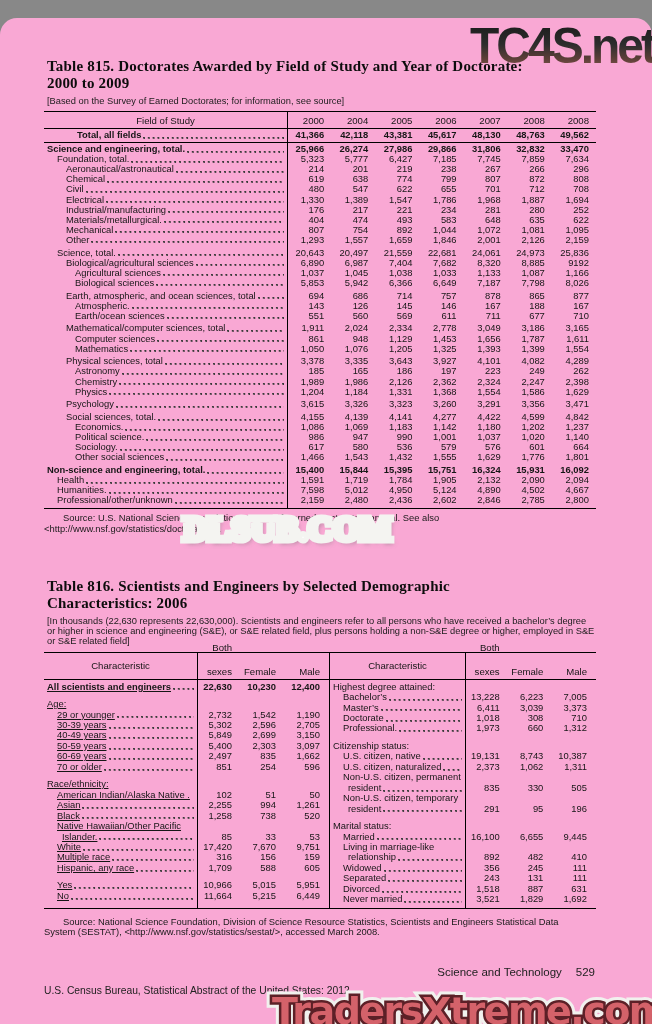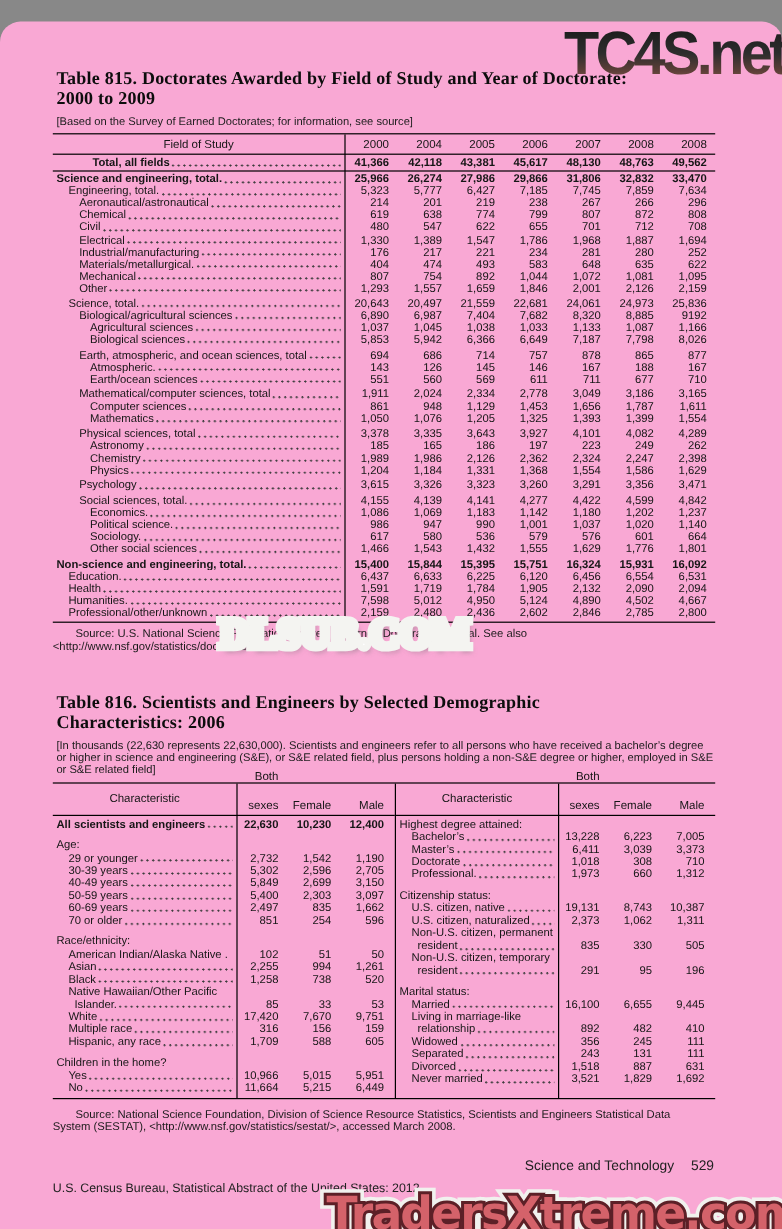--- a/index.html
+++ b/index.html
@@ -46,21 +46,21 @@
   .t815-tbl .lab { flex:0 0 243px; width:243px; }
   .hd815 { display:flex; border-bottom:1px solid #000; padding:2.5px 0 2px 0; font-size:9.6px; }
   .hd815 .hlabel { flex:0 0 243px; text-align:center; }
   .t815-body { padding:1.5px 0 2.5px 0; }
 
   
   .t816-tbl { display:flex; border-top:1.5px solid #000; border-bottom:1.2px solid #000; }
   .half { position:relative; }
   .half-l { width:286px; border-right:1px solid #000; }
   .half-r { width:266px; }
-  .half-l .lab { flex:0 0 153px; width:153px; }
+  .half-l .lab { flex:0 0 153px; width:153px;text-decoration:underline; }
   .half-r .lab { flex:0 0 135px; width:135px; }
   .half .num { padding-right:9px; }
   .hd816 { display:flex; border-bottom:1px solid #000; height:27px; font-size:9.6px; }
   .hd816 .hchar { display:flex; align-items:center; justify-content:center; }
   .half-l .hd816 .hchar { flex:0 0 153px; }
   .half-r .hd816 .hchar { flex:0 0 135px; }
   .hd816 .hnum { flex:1 1 0; display:flex; flex-direction:column; justify-content:flex-end; text-align:right; padding:0 9px 1px 0; line-height:10.5px;gap:14px; }
   .t816-body { padding:2px 0 3px 0; }
   .t816-body .row { line-height:10.45px; }
 
@@ -155,21 +155,21 @@
             <div class="num">25,966</div>
             <div class="num">26,274</div>
             <div class="num">27,986</div>
             <div class="num">29,866</div>
             <div class="num">31,806</div>
             <div class="num">32,832</div>
             <div class="num">33,470</div>
           </div>
           <div class="row">
             <div class="lab i1">
-              <span class="lab-text">Engineering, total.</span>
+              <span class="lab-text">Foundation, total.</span>
               <div class="leader"></div>
             </div>
             <div class="num">5,323</div>
             <div class="num">5,777</div>
             <div class="num">6,427</div>
             <div class="num">7,185</div>
             <div class="num">7,745</div>
             <div class="num">7,859</div>
             <div class="num">7,634</div>
           </div>
@@ -542,33 +542,20 @@
               <span class="lab-text">Non-science and engineering, total.</span>
               <div class="leader"></div>
             </div>
             <div class="num">15,400</div>
             <div class="num">15,844</div>
             <div class="num">15,395</div>
             <div class="num">15,751</div>
             <div class="num">16,324</div>
             <div class="num">15,931</div>
             <div class="num">16,092</div>
-          </div>
-          <div class="row">
-            <div class="lab i1">
-              <span class="lab-text">Education.</span>
-              <div class="leader"></div>
-            </div>
-            <div class="num">6,437</div>
-            <div class="num">6,633</div>
-            <div class="num">6,225</div>
-            <div class="num">6,120</div>
-            <div class="num">6,456</div>
-            <div class="num">6,554</div>
-            <div class="num">6,531</div>
           </div>
           <div class="row">
             <div class="lab i1">
               <span class="lab-text">Health</span>
               <div class="leader"></div>
             </div>
             <div class="num">1,591</div>
             <div class="num">1,719</div>
             <div class="num">1,784</div>
             <div class="num">1,905</div>
@@ -768,25 +755,20 @@
               <div class="lab i1">
                 <span class="lab-text">Hispanic, any race</span>
                 <div class="leader"></div>
               </div>
               <div class="num">1,709</div>
               <div class="num">588</div>
               <div class="num">605</div>
             </div>
             <div class="blank-row"></div>
             <div class="row">
-              <div class="lab i0">
-                <span class="lab-text">Children in the home?</span>
-              </div>
-            </div>
-            <div class="row">
               <div class="lab i1">
                 <span class="lab-text">Yes</span>
                 <div class="leader"></div>
               </div>
               <div class="num">10,966</div>
               <div class="num">5,015</div>
               <div class="num">5,951</div>
             </div>
             <div class="row">
               <div class="lab i1">

